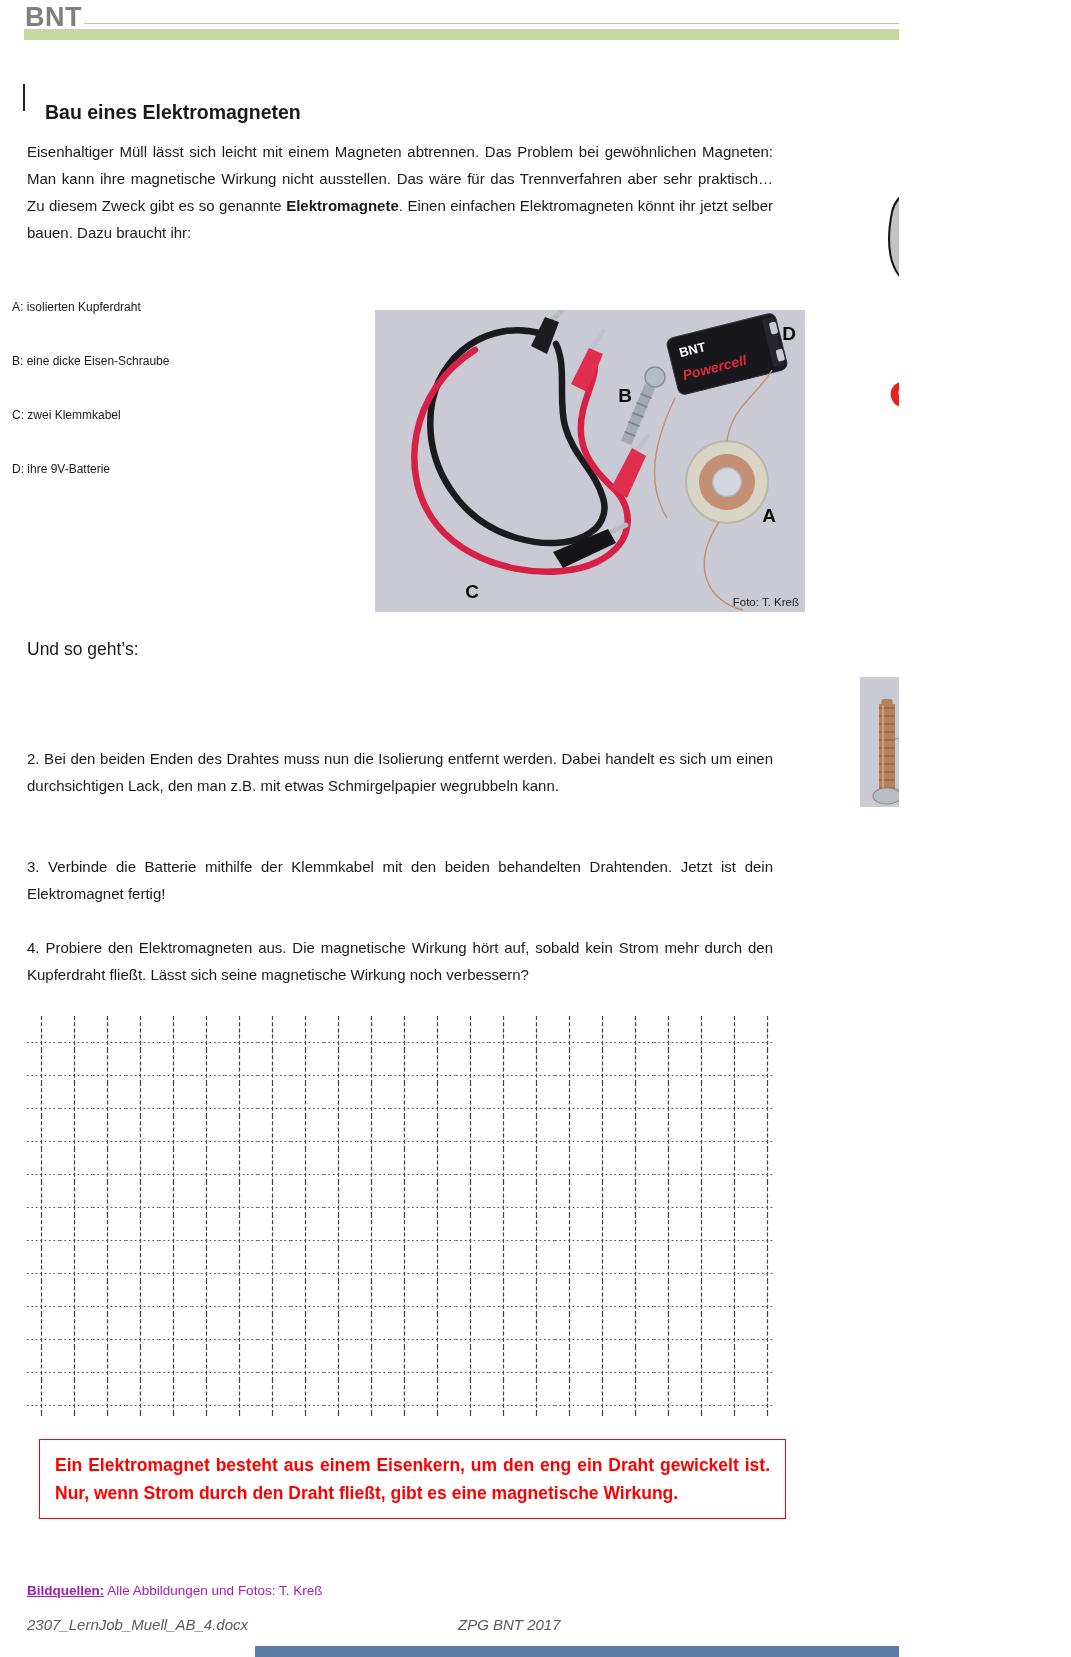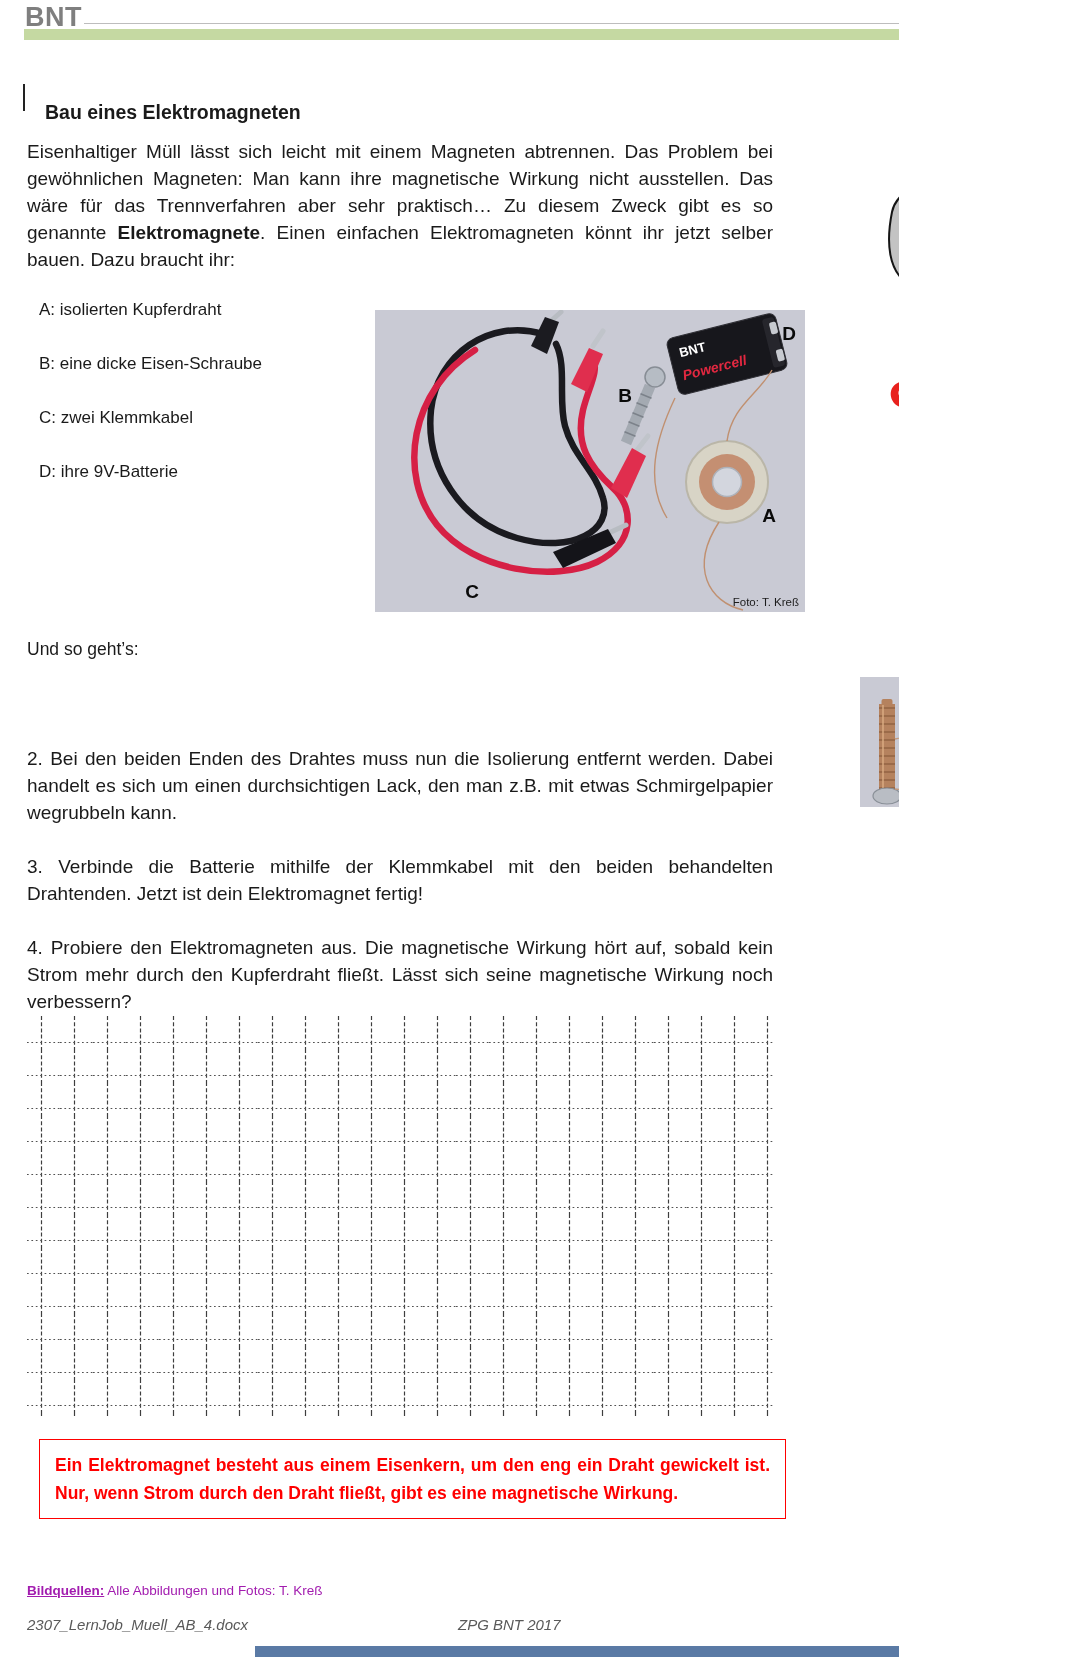--- a/index.html
+++ b/index.html
@@ -4,24 +4,24 @@
 <style>
   html,body{margin:0;padding:0;background:#ffffff;}
   body{font-family:"Liberation Sans",sans-serif;color:#1a1a1a;}
   .page{position:relative;width:899px;height:1657px;background:#fff;overflow:hidden;}
   .abs{position:absolute;}
   .logo{left:25px;top:2px;font-size:27px;font-weight:bold;color:var(--logo-gray,#7f7f7f);letter-spacing:.5px;}
   .header-rule{left:84px;top:23px;width:987px;height:1px;background:#bdbdbd;}
   .accent-bar{left:24px;top:29px;width:1047px;height:11px;background:var(--accent-green,#c5d9a2);}
   .title-marker{left:23px;top:84px;width:1.5px;height:27px;background:#222;}
   .page-title{left:28px;top:84px;font-size:19.5px;font-weight:bold;}
-  .para{font-size:19px;line-height:27px;margin:0;}
+  .para{font-size:15px;line-height:27px;margin:0;}
   .just{text-align:justify;}
   .intro{left:27px;top:138px;width:746px;}
-  .mat{left:39px;font-size:17px;}
+  .mat{left:12px;font-size:12px;}
   .steps-heading{left:27px;top:639px;font-size:17.5px;}
   .step1{left:27px;top:691px;width:746px;}
   .step2{left:27px;top:745px;width:746px;}
   .step3{left:27px;top:853px;width:746px;}
   .step4{left:27px;top:934px;width:746px;}
   .summary-box{left:39px;top:1439px;width:747px;box-sizing:border-box;
     border:1.6px solid var(--box-red,#ff0000);padding:11px 15px;
     color:var(--box-red,#ff0000);font-weight:bold;font-size:17.5px;line-height:28px;text-align:justify;}
   .sources{left:27px;top:1583px;font-size:13.5px;color:#a21caf;text-align:right;}
   .sources-label{font-weight:bold;text-decoration:underline;}

